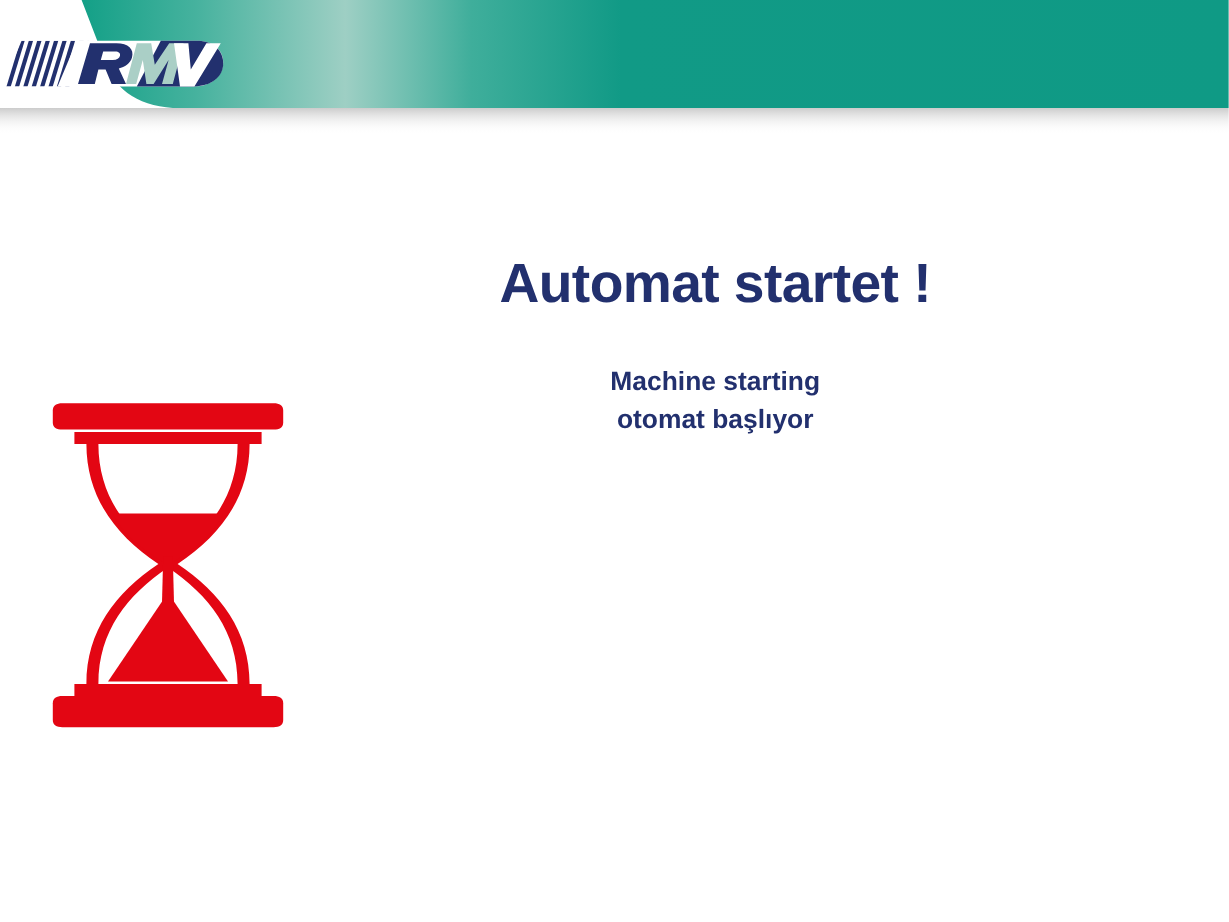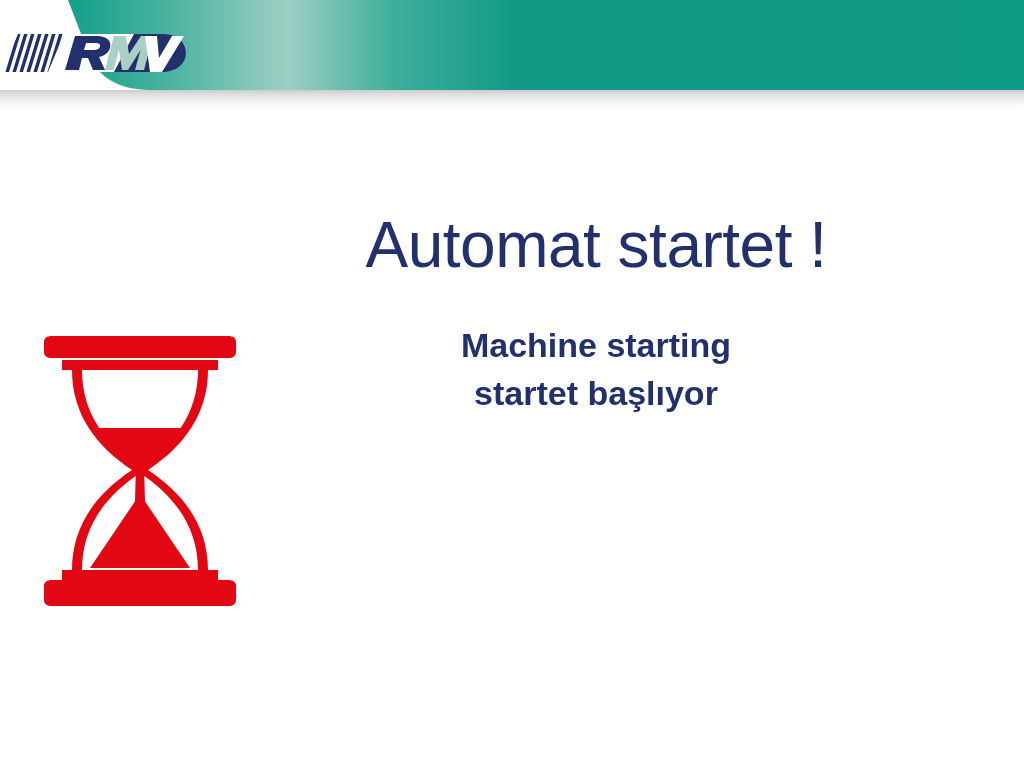--- a/index.html
+++ b/index.html
@@ -50,29 +50,29 @@
   
   #text-block {
     position: absolute;
     left: 256px;
     top: 212px;
     width: 680px;
     text-align: center;
     color: #22306E;
   }
   #slide-title {
-    font-size: 64px;
-    font-weight: normal;
+    font-size: 46px;
+    font-weight: bold;
     line-height: 1.05;
     letter-spacing: -0.5px;
     margin: 0 0 42px 0;
     color: #22306E;
   }
   .subtitle-line {
-    font-size: 34px;
+    font-size: 22px;
     font-weight: bold;
     line-height: 1.42;
     color: #22306E;
     white-space: nowrap;
   }
 </style>
 </head>
 <body>
 
 <div id="header-band">
@@ -172,15 +172,15 @@
 
       <path d="M102,160 L152,234 L52,234 Z"></path>
     </g>
   </svg>
 </div>
 
 <div id="text-block">
   <div id="slide-title">Automat startet !</div>
   <div>
     <div class="subtitle-line">Machine starting</div>
-    <div class="subtitle-line">startet başlıyor</div>
+    <div class="subtitle-line">otomat başlıyor</div>
   </div>
 </div>
 
 </body></html>

